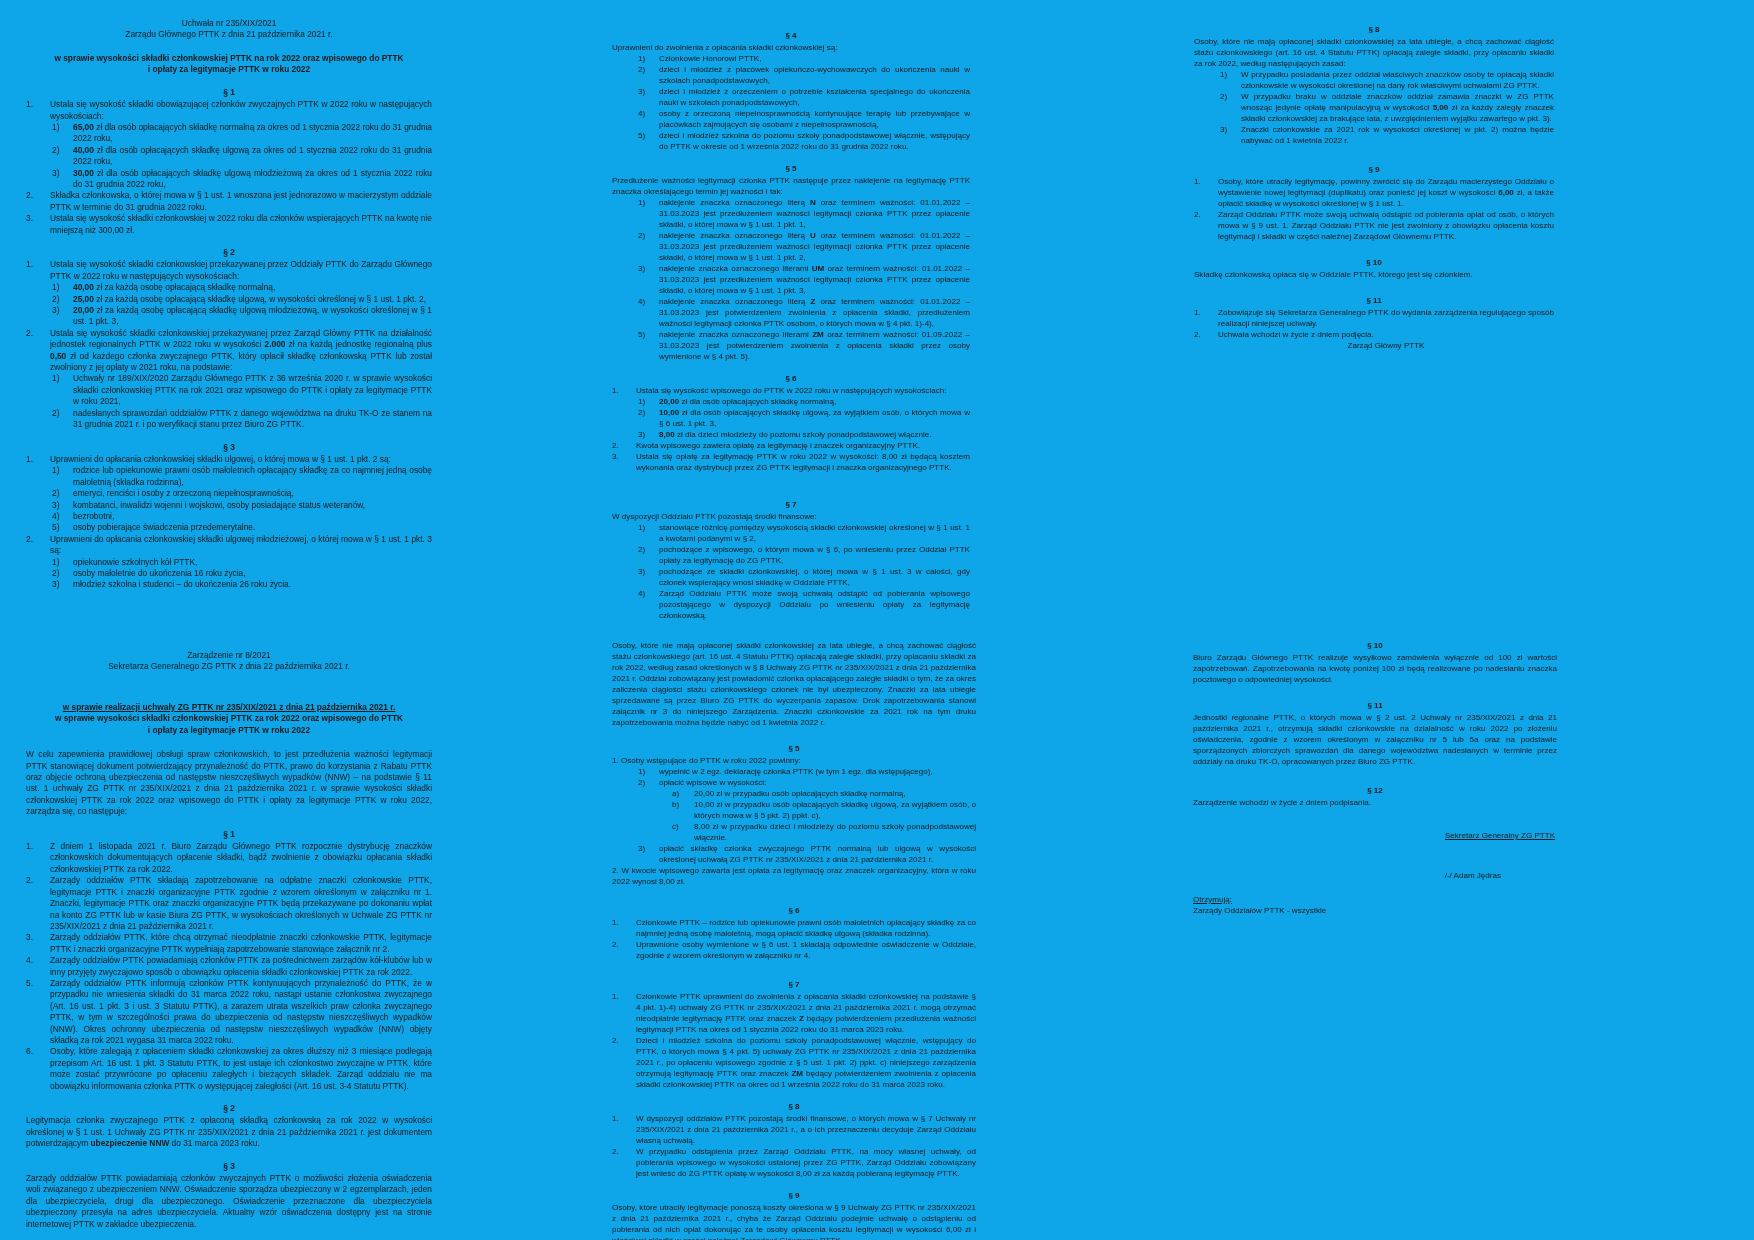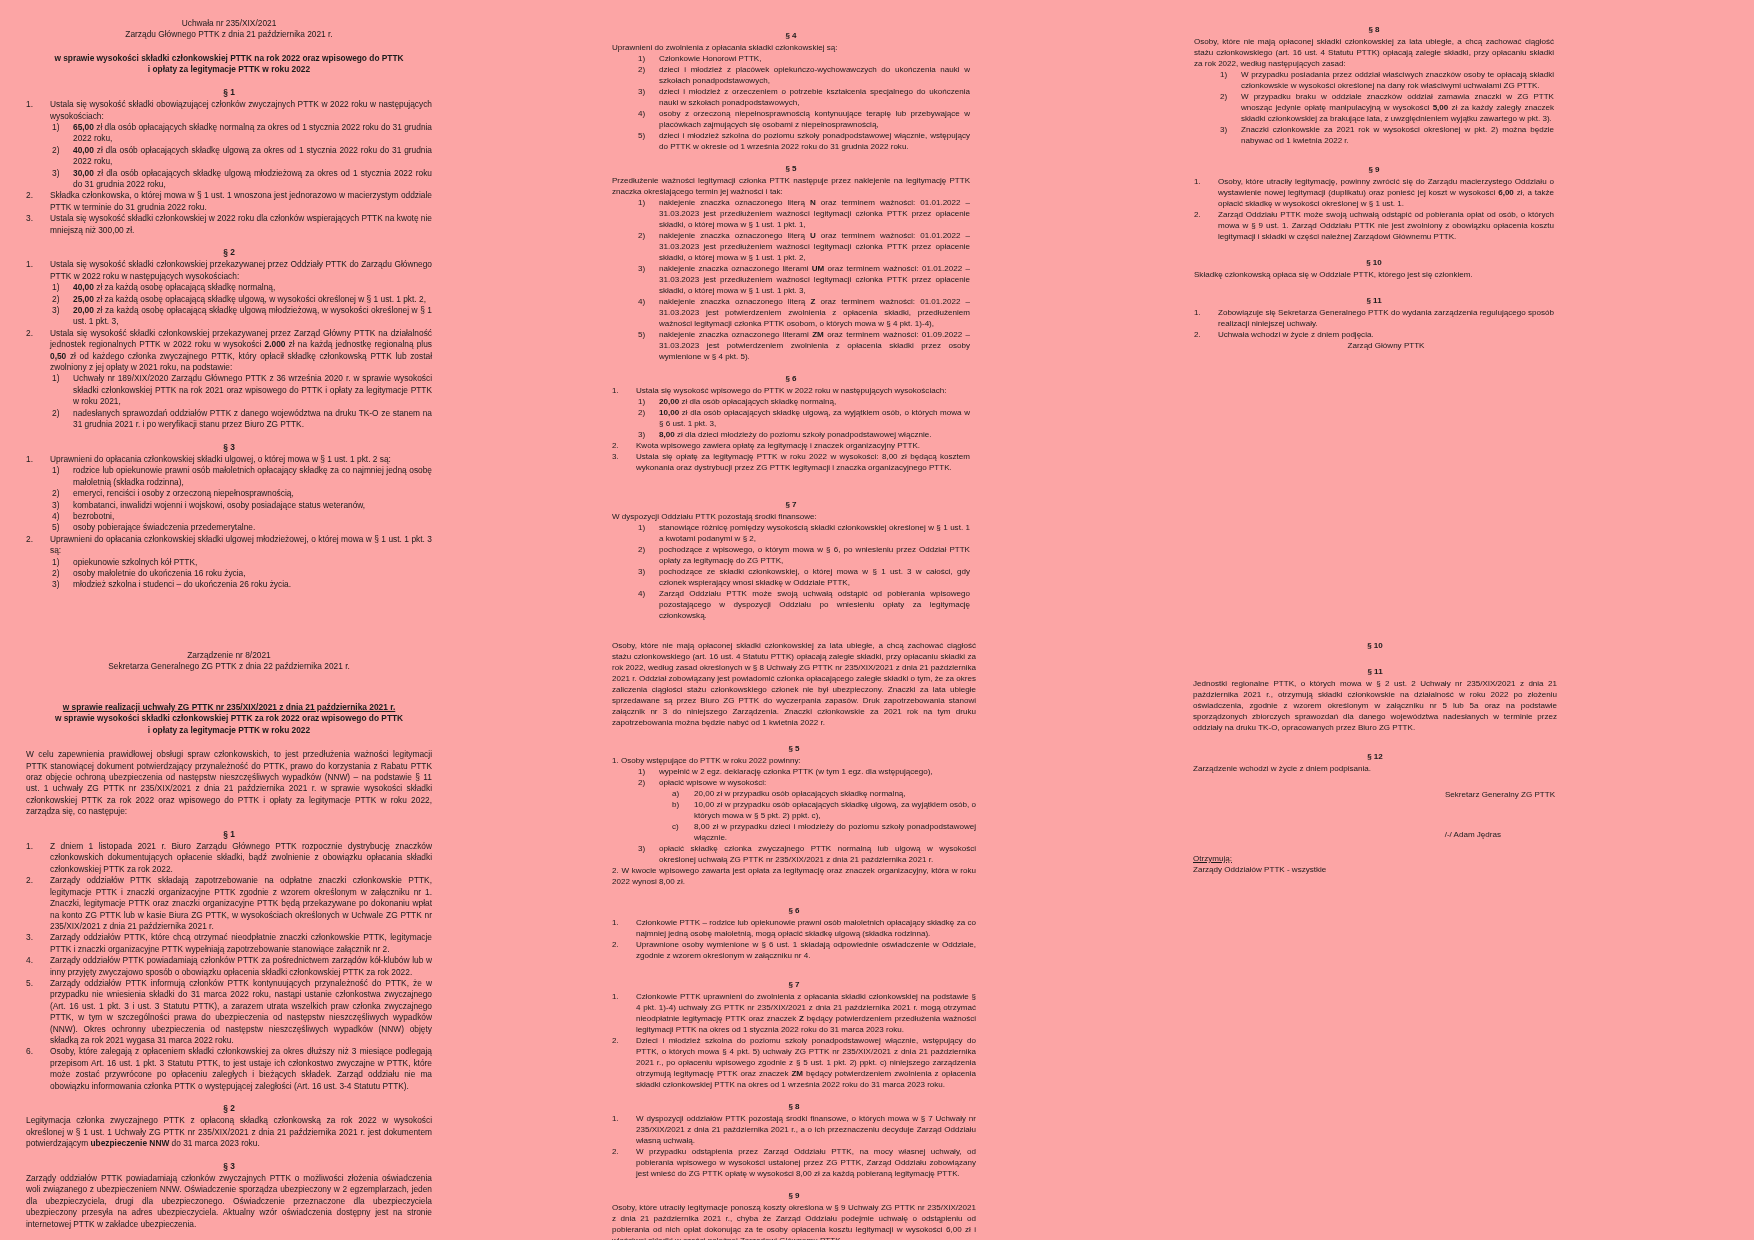--- a/index.html
+++ b/index.html
@@ -1,19 +1,19 @@
 <!DOCTYPE html>
 <html><head>
 <meta charset="utf-8">
 <style>
   *{margin:0;padding:0;box-sizing:border-box}
   html,body{background:#fff}
   body{width:1754px;height:1240px;position:relative;overflow:hidden;
        font-family:"Liberation Sans",sans-serif;color:#1b1b1b;}
-  .canvas{position:absolute;inset:0;background:#fca5a5;}
+  .canvas{position:absolute;inset:0;background:#0ea5e9;}
   .col{position:absolute;font-size:8.05px;line-height:11px;}
   .col.wide{font-size:8.35px;line-height:11.4px;width:406px;}
   .b{text-align:justify;}
   .tl{text-align:center;}
   .sb{text-align:center;font-weight:bold;}
   .sc{text-align:center;font-weight:bold;margin-top:11px;margin-bottom:1px;}
   .col > .sc:first-child{margin-top:0;}
   .p{text-align:justify;}
   .n1{display:flex;}
   .n1 > .mk{flex:0 0 24px;}
@@ -351,22 +351,23 @@
       </div>
       <div class="b n1">
         <span class="mk">2.</span>
         <span class="tx">W przypadku odstąpienia przez Zarząd Oddziału PTTK, na mocy własnej uchwały, od pobierania wpisowego w wysokości ustalonej przez ZG PTTK, Zarząd Oddziału zobowiązany jest wnieść do ZG PTTK opłatę w wysokości 8,00 zł za każdą pobieraną legitymację PTTK.</span>
       </div>
       <div class="b sc">§ 9</div>
       <div class="b p">Osoby, które utraciły legitymacje ponoszą koszty określona w § 9 Uchwały ZG PTTK nr 235/XIX/2021 z dnia 21 października 2021 r., chyba że Zarząd Oddziału podejmie uchwałę o odstąpieniu od pobierania od nich opłat dokonując za te osoby opłacenia kosztu legitymacji w wysokości 6,00 zł i właściwej składki w części należnej Zarządowi Głównemu PTTK.</div>
     </div>
   <div class="col" style="left:1193px;top:640px;width:364px;">
       <div class="b sc">§ 10</div>
+      <div class="b p">Biuro Zarządu Głównego PTTK realizuje wysyłkowo zamówienia wyłącznie od 100 zł wartości zapotrzebowań. Zapotrzebowania na kwotę poniżej 100 zł będą realizowane po nadesłaniu znaczka pocztowego o odpowiedniej wysokości.</div>
       <div class="b sc" style="margin-top: 15.4px;">§ 11</div>
       <div class="b p">Jednostki regionalne PTTK, o których mowa w § 2 ust. 2 Uchwały nr 235/XIX/2021 z dnia 21 października 2021 r., otrzymują składki członkowskie na działalność w roku 2022 po złożeniu oświadczenia, zgodnie z wzorem określonym w załączniku nr 5 lub 5a oraz na podstawie sporządzonych zbiorczych sprawozdań dla danego województwa nadesłanych w terminie przez oddziały na druku TK-O, opracowanych przez Biuro ZG PTTK.</div>
       <div class="b sc" style="margin-top: 17.6px;">§ 12</div>
       <div class="b p">Zarządzenie wchodzi w życie z dniem podpisania.</div>
-      <div class="b sgr" style="margin-top: 15px;">Sekretarz Generalny ZG PTTK</div>
+      <div class="b sgr" style="margin-top: 22px; text-decoration: underline;">Sekretarz Generalny ZG PTTK</div>
       <div class="b sgn" style="margin-top: 28.6px;">/-/ Adam Jędras</div>
       <div class="b rcv" style="margin-top: 13.2px;">Otrzymują:</div>
       <div class="b rci">Zarządy Oddziałów PTTK  - wszystkie</div>
     </div>
 </div>
 
 </body></html>

